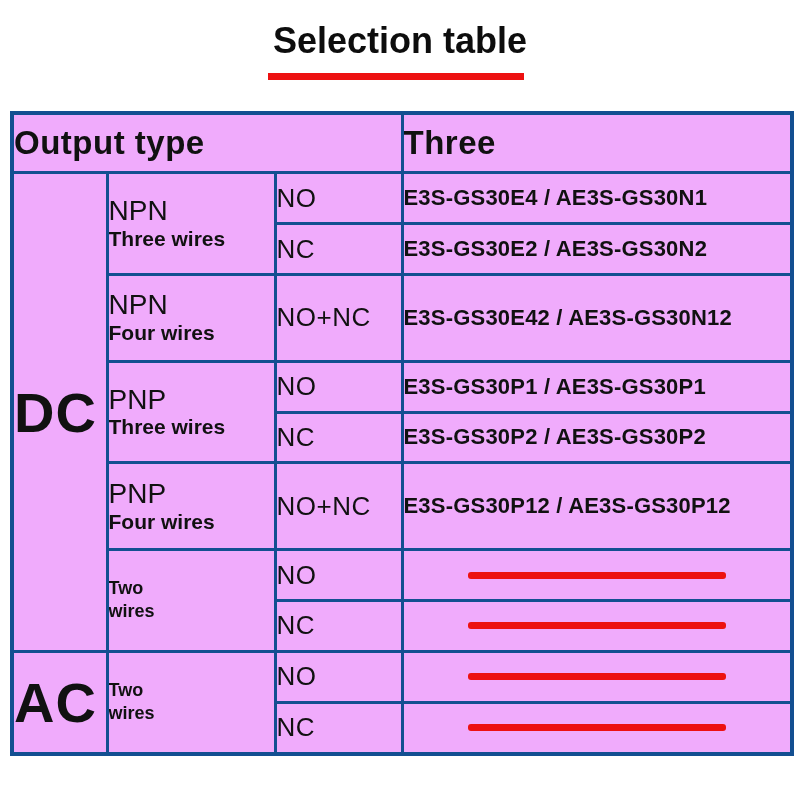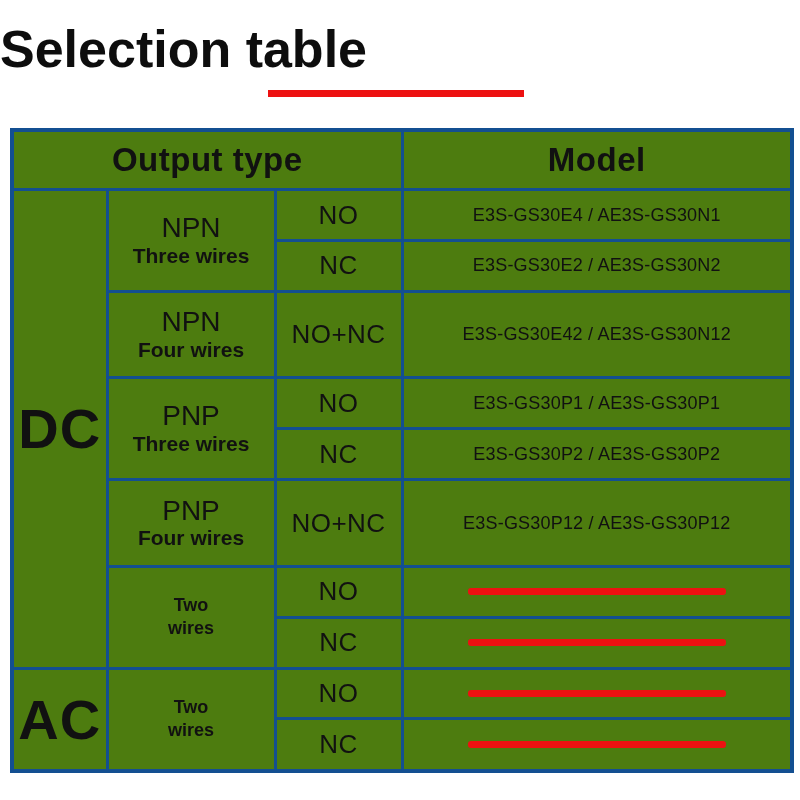--- a/index.html
+++ b/index.html
@@ -11,21 +11,22 @@
   }
   .page {
     position: relative;
     width: 800px;
     height: 800px;
     background: #ffffff;
     overflow: hidden;
   }
   .title {
     margin: 22px 0 0 0;
-    font-size: 52px;
+    text-align: center;
+    font-size: 36px;
     font-weight: bold;
     line-height: 1.05;
     color: #0d0d0d;
   }
   .title-underline {
     width: 256px;
     height: 7px;
     background: #ed1111;
     margin: 13px auto 0 auto;
     transform: translateX(-4px);
@@ -33,24 +34,24 @@
   table.sel {
     border-collapse: collapse;
     table-layout: fixed;
     width: 780px;
     height: 645px;
     margin: 31px 0 0 10px;
     border: 4px solid #134f91;
   }
   table.sel th, table.sel td {
     border: 3px solid #134f91;
-    text-align: center;
+    text-align: left;
     vertical-align: middle;
     padding: 0;
-    background: #4d7c0f;
+    background: #f0abfc;
     overflow: hidden;
   }
   tr.hdr { height: 60px; }
   th.hdr-cell {
     font-size: 33px;
     font-weight: bold;
     letter-spacing: 0.5px;
   }
   td.power {
     font-size: 56px;
@@ -75,22 +76,22 @@
     font-weight: bold;
     line-height: 1.3;
     white-space: pre-line;
   }
   td.state {
     font-size: 26px;
     font-weight: normal;
     letter-spacing: 0.5px;
   }
   td.model {
-    font-size: 18px;
-    font-weight: normal;
+    font-size: 22px;
+    font-weight: bold;
     letter-spacing: 0.2px;
   }
   .red-line {
     width: 258px;
     height: 7px;
     background: #ed1111;
     margin: 0 auto;
     border-radius: 3px;
   }
 </style>
@@ -106,21 +107,21 @@
     <colgroup>
       <col style="width:95px">
       <col style="width:168px">
       <col style="width:127px">
       <col style="width:390px">
     </colgroup>
 
     <tbody>
         <tr class="hdr">
       <th class="hdr-cell" colspan="3">Output type</th>
-      <th class="hdr-cell">Model</th>
+      <th class="hdr-cell">Three</th>
     </tr>
 
     <tr>
       <td class="power" rowspan="8">DC</td>
       <td class="wiring" rowspan="2">
         <span class="wiring-main">NPN</span>
         <span class="wiring-sub">Three wires</span>
       </td>
       <td class="state">NO</td>
       <td class="model">E3S-GS30E4 / AE3S-GS30N1</td>

